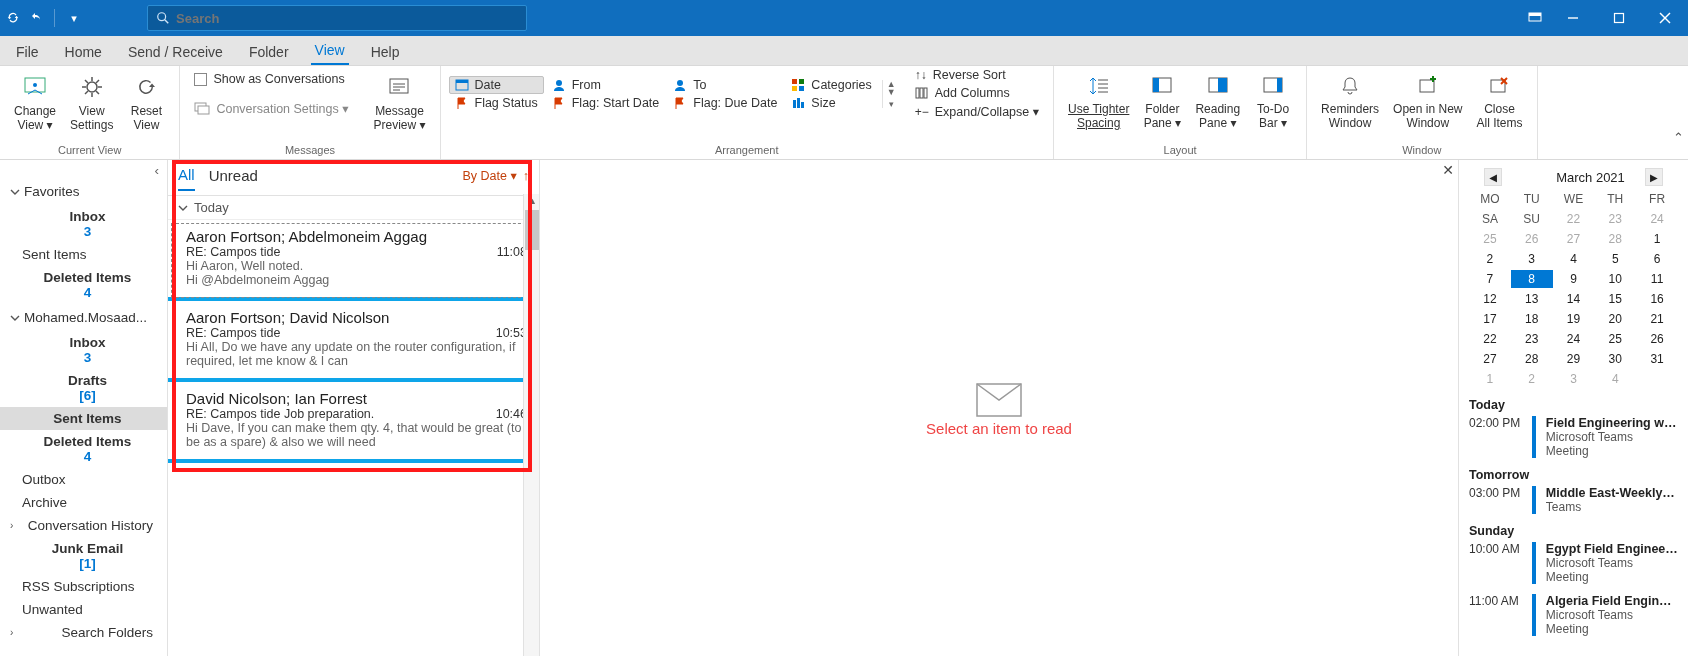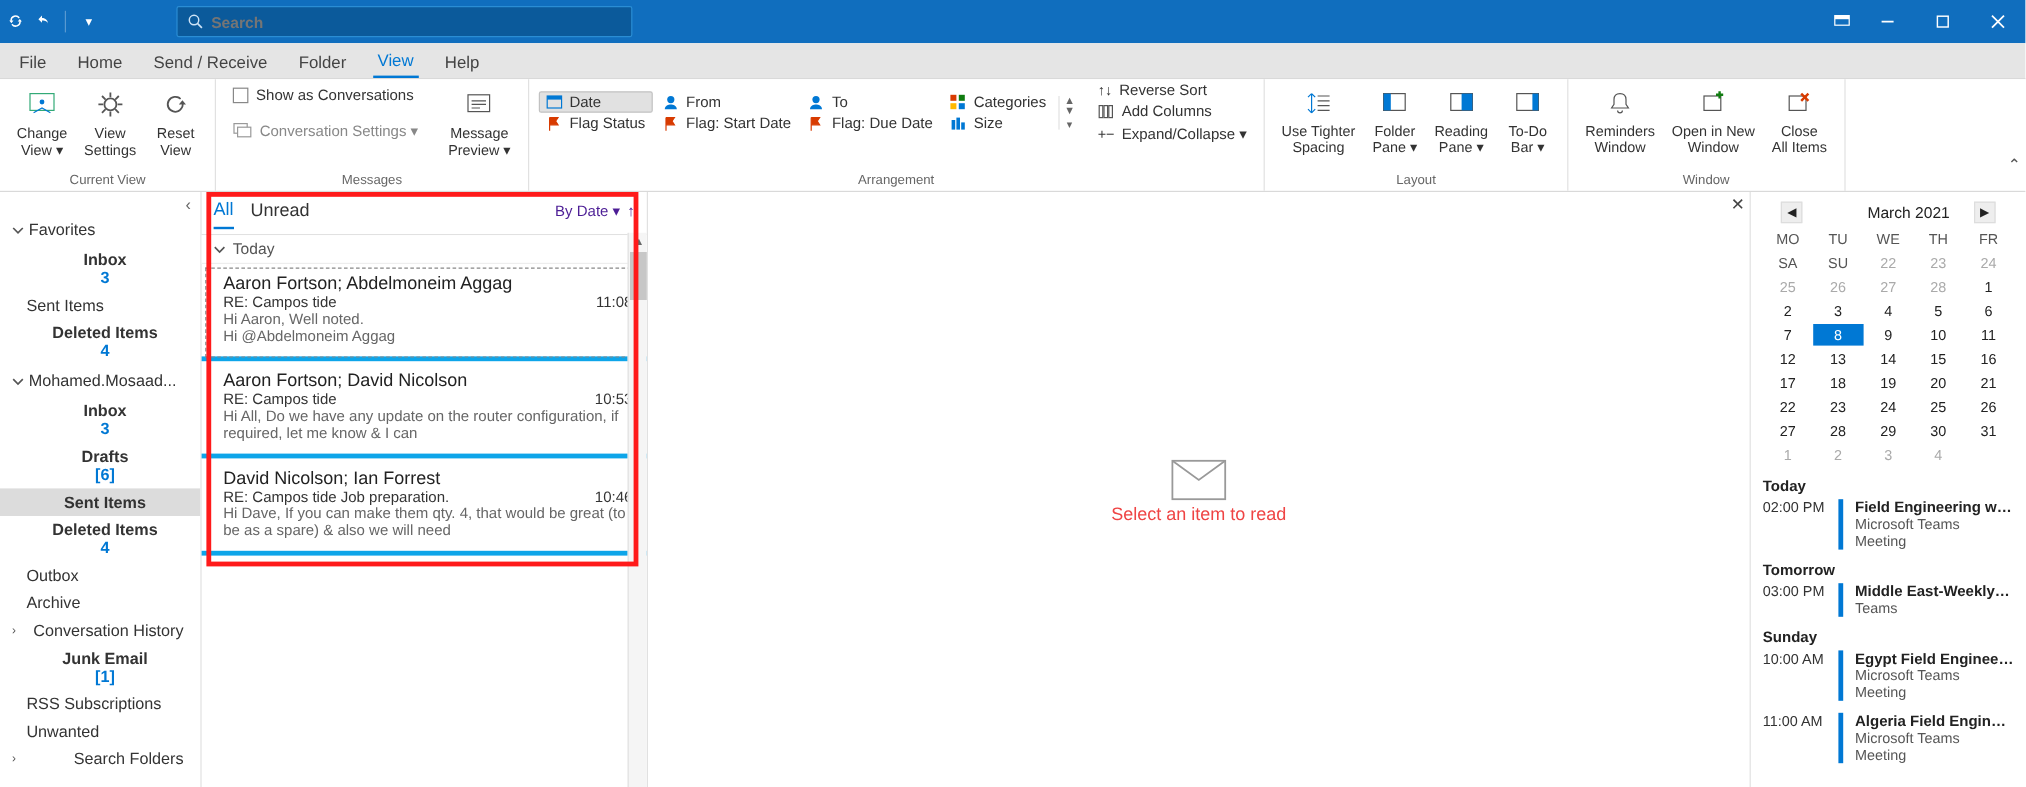--- a/index.html
+++ b/index.html
@@ -40,21 +40,21 @@
   .nav-header svg { flex-shrink:0;}
   .nav-item { display:flex; align-items:center; justify-content:space-between; padding:4px 14px 4px 22px; color:#333; cursor:default;}
   .nav-item.selected { background:#dcdcdc;}
   .nav-item.bold { font-weight:600;flex-direction:column;}
   .count { color:#0078d4; font-weight:600;}
   
   .msgcol { width:372px; border-right:1px solid #e1e1e1; position:relative; display:flex; flex-direction:column;}
   .msgheader { display:flex; align-items:center; border-bottom:1px solid #e1e1e1; padding:6px 10px 4px; gap:14px;}
   .msgheader .mtab { font-size:15px; padding-bottom:6px; color:#333; cursor:default;}
   .msgheader .mtab.active { color:#0078d4; border-bottom:2px solid #0078d4;}
-  .msgheader .mh-right { margin-left:auto; display:flex; align-items:center; gap:6px; font-size:12.5px; color:#4c1d95; padding-bottom:6px;}
+  .msgheader .mh-right { margin-left:auto; display:flex; align-items:center; gap:6px; font-size:12.5px; color:#c2410c; padding-bottom:6px;}
   .msggroup { font-size:13px; padding:4px 10px; display:flex; align-items:center; gap:6px; border-bottom:1px solid #eee; background:#fff; color:#555;}
   .msgitem { padding:8px 12px 10px 18px; border-bottom:4px solid #0ea5e9; cursor:default;}
   .msgitem.highlight { outline:1px dashed #888; outline-offset:-4px;}
   .msgitem .sender { font-size:15px; color:#222;}
   .msgitem .row2 { display:flex; justify-content:space-between; align-items:center;}
   .msgitem .subject { font-size:12.5px; color:#333;}
   .msgitem .time { font-size:12.5px; color:#333;}
   .msgitem .preview { font-size:12.5px; color:#666;}
   .redbox { position:absolute; border:4px solid #ff1a1a; top:0; left:4px; width:360px; height:312px;}
   .scrollbar-fake { position:absolute; right:0; top:34px; bottom:0; width:16px; border-left:1px solid #e1e1e1; background:#f5f5f5;}
@@ -311,21 +311,21 @@
   <div class="ribgroup">
     <div class="row" style="flex:1;">
       <div class="rbig">
         <svg width="24" height="24" viewBox="0 0 24 24">
             <path d="M6 4v16M6 4l-3 3M6 4l3 3M6 20l-3-3M6 20l3-3" stroke="#0078d4" fill="none"></path>
             <line x1="11" y1="6" x2="21" y2="6" stroke="#555"></line>
             <line x1="11" y1="10" x2="21" y2="10" stroke="#555"></line>
             <line x1="11" y1="14" x2="21" y2="14" stroke="#555"></line>
             <line x1="11" y1="18" x2="21" y2="18" stroke="#555"></line>
           </svg>
-        <span style="white-space:pre;">Use Tighter
+        <span style="white-space:pre;text-decoration:underline;">Use Tighter
 Spacing</span>
         </div>
       <div class="rbig">
         <svg width="24" height="24" viewBox="0 0 24 24">
             <rect x="3" y="4" width="18" height="14" stroke="#555" fill="none"></rect>
             <rect x="3" y="4" width="6" height="14" fill="#0078d4"></rect>
           </svg>
         <span style="white-space:pre;">Folder
 Pane ▾</span>
         </div>

